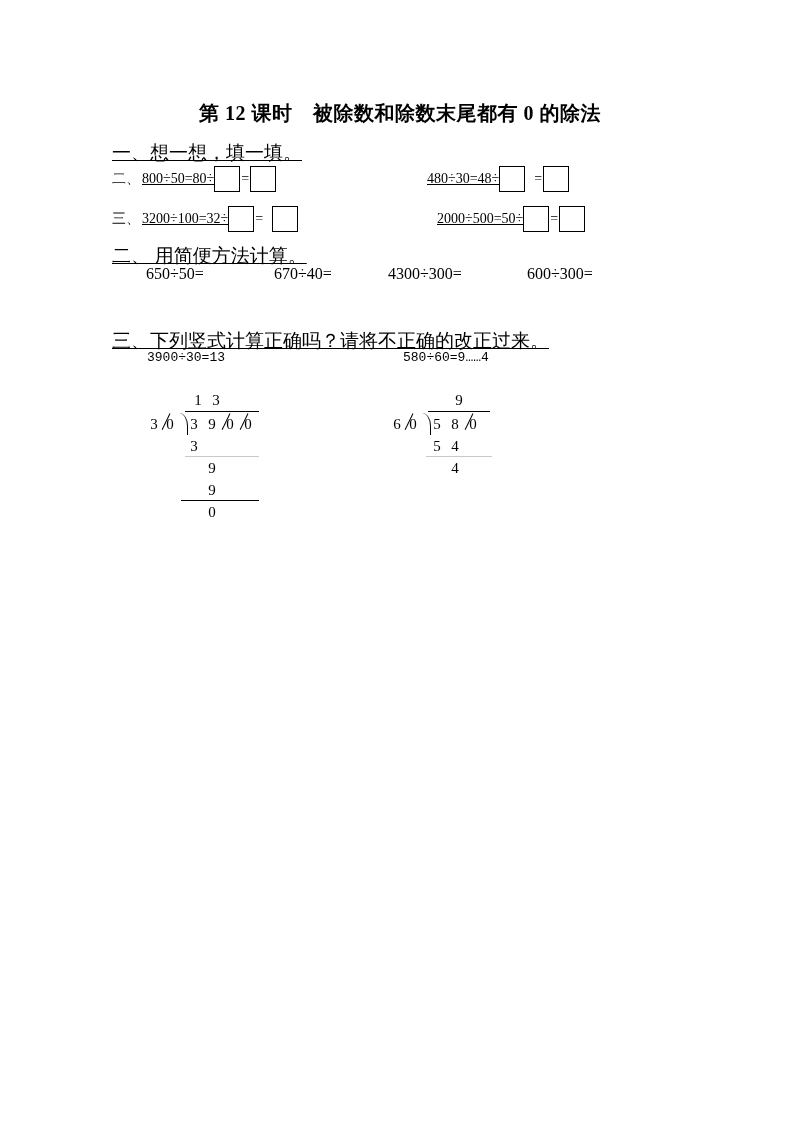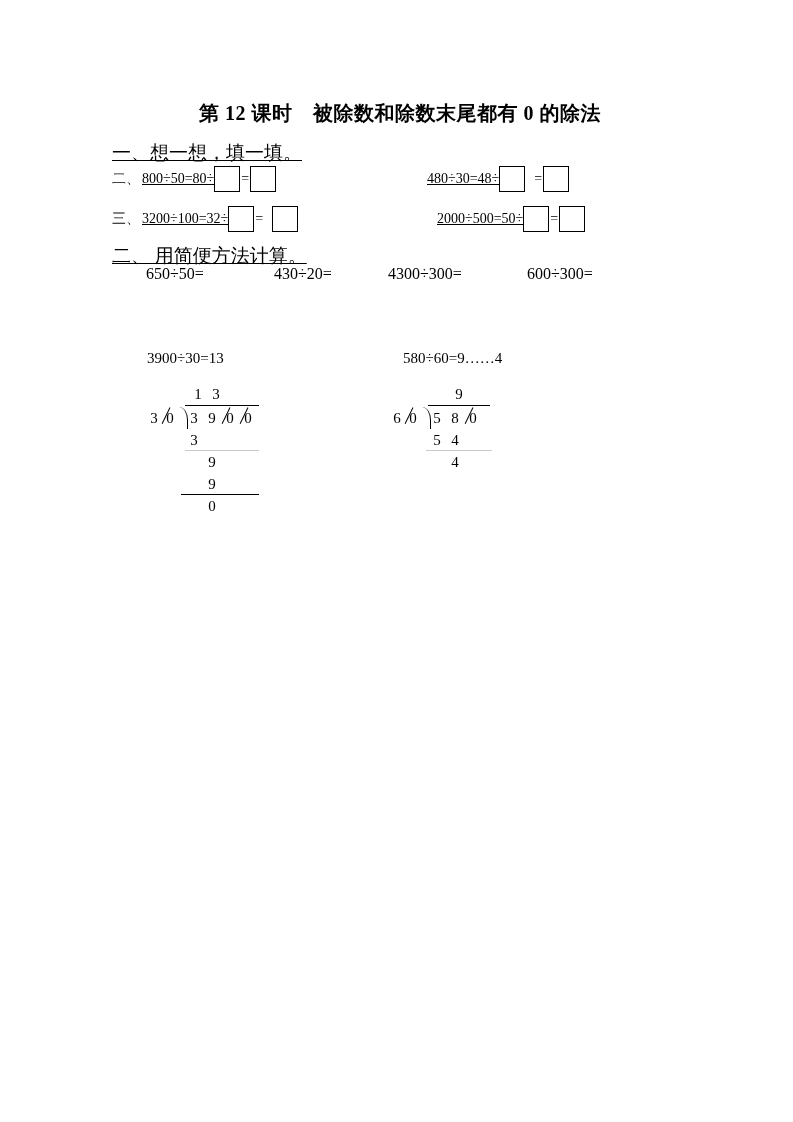--- a/index.html
+++ b/index.html
@@ -92,23 +92,24 @@
 
   
   .division-block {
     position: absolute;
     font-size: 14px;
   }
   #division-0 { left: 147px; top: 350px; }
   #division-1 { left: 390px; top: 350px; }
 
   .div-statement {
-    font-size: 15px;
-    white-space: nowrap;
-    margin-bottom: 2px;
+    font-size: 13px;
+    white-space: nowrap;
+    margin-bottom: 10px;
+    font-family: Liberation Mono, monospace;
   }
   #division-1 .div-statement { padding-left: 13px; }
 
   .long-div {
     position: relative;
     width: 150px;
     height: 115px;
   }
 
   
@@ -212,24 +213,25 @@
   <div class="fill-row" id="row-d">
     <span class="expr">2000÷500=50÷</span>
     <span class="blank-box"></span>
     <span class="eq">=</span>
     <span class="blank-box"></span>
   </div>
 
   <div class="section-heading" id="sec2-heading">二、 用简便方法计算。</div>
 
   <div class="calc-problem" id="calc-0">650÷50=</div>
-  <div class="calc-problem" id="calc-1">430÷20=</div>
+  <div class="calc-problem" id="calc-1">670÷40=</div>
   <div class="calc-problem" id="calc-2">4300÷300=</div>
   <div class="calc-problem" id="calc-3">600÷300=</div>
 
+  <div class="section-heading" id="sec3-heading">三、下列竖式计算正确吗？请将不正确的改正过来。</div>
 
   <div class="division-block" id="division-0">
     <div class="div-statement">3900÷30=13</div>
     <div class="long-div">
       <span class="digit q1">1</span>
       <span class="digit q2">3</span>
       <span class="hline vinculum"></span>
       <span class="digit dv1">3</span>
       <span class="digit dv2 struck">0</span>
       <span class="div-bracket bracket"></span>

